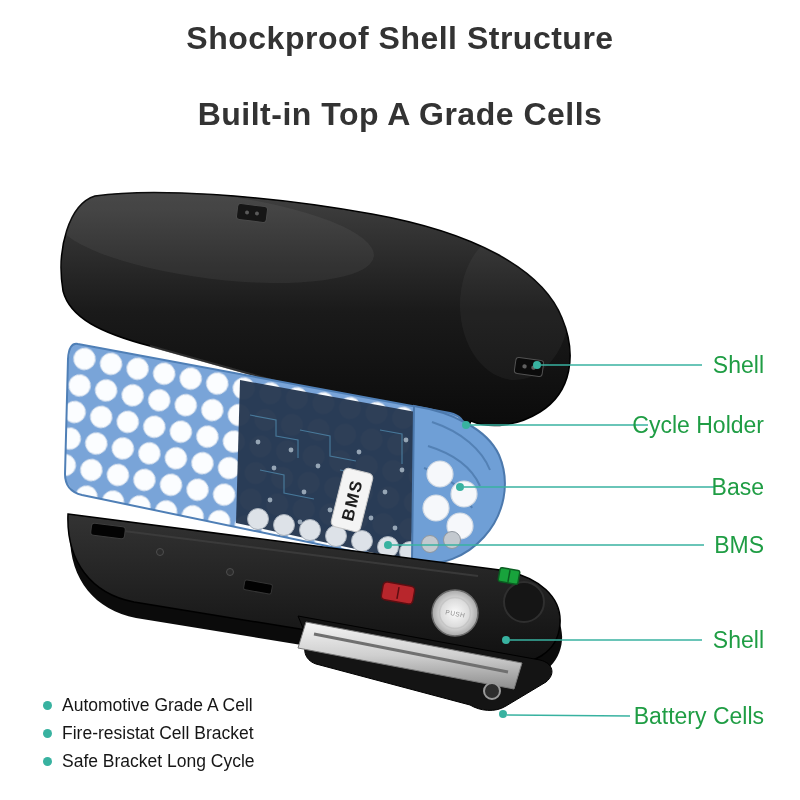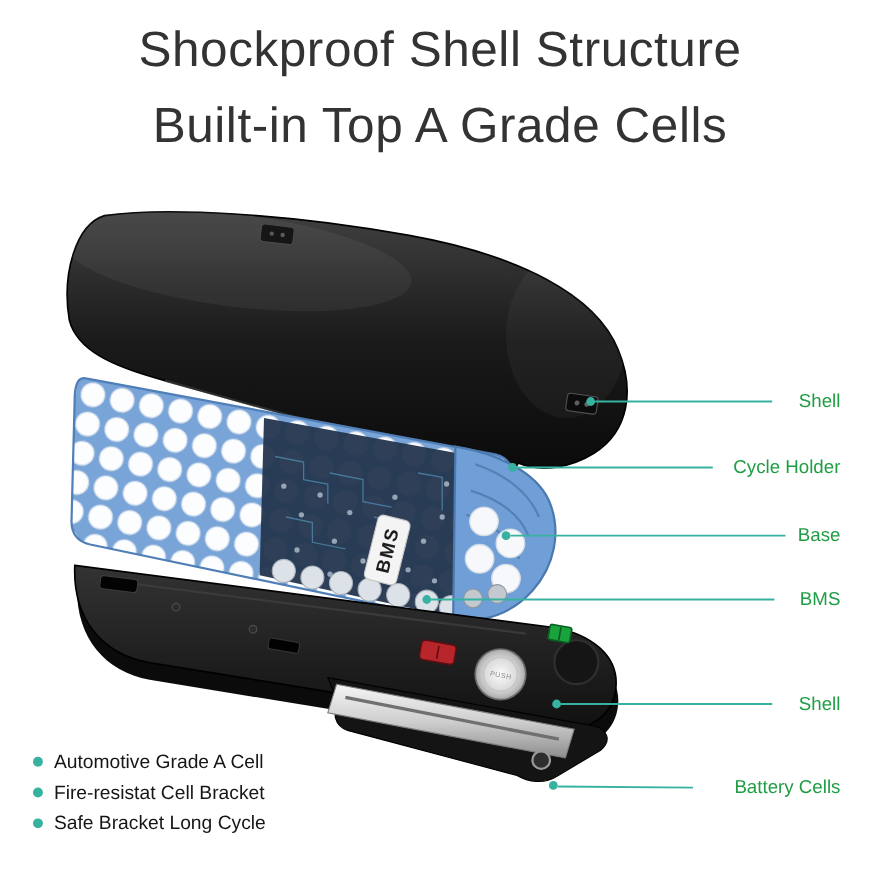--- a/index.html
+++ b/index.html
@@ -1,25 +1,25 @@
 <!DOCTYPE html>
 <html style="--label-green: #1f9d44; --line-teal: #38b2a0; --title-color: #333333;"><head>
 <meta charset="utf-8">
 <style>
   html,body{margin:0;padding:0;background:#ffffff;}
   .page{position:relative;width:800px;height:800px;overflow:hidden;background:#fff;
         font-family:"Liberation Sans",sans-serif;}
   .title{position:absolute;top:22px;left:0;width:100%;text-align:center;
          color:var(--title-color,#333333);}
-  .title-line{font-size:45px;font-weight:normal;line-height:1;letter-spacing:0.5px;}
-  .title-line + .title-line{margin-top:24px;text-align:center;}
+  .title-line{font-size:32px;font-weight:bold;line-height:1;letter-spacing:0.5px;}
+  .title-line + .title-line{margin-top:44px;text-align:center;}
   .diagram{position:absolute;left:0;top:0;width:800px;height:800px;}
   .callout-label{position:absolute;right:36px;transform:translateY(-50%);
-                 font-size:17px;color:var(--label-green,#1f9d44);white-space:nowrap;}
-  .bullets{position:absolute;left:28px;top:676px;list-style:none;margin:2px;padding:0;}
+                 font-size:23px;color:var(--label-green,#1f9d44);white-space:nowrap;}
+  .bullets{position:absolute;left:28px;top:676px;list-style:none;margin:15px;padding:0;}
   .bullet-row{display:flex;align-items:center;gap:10px;height:28px;}
   .dot{width:9px;height:9px;border-radius:50%;background:var(--line-teal,#38b2a0);flex:0 0 auto;}
   .bullet-text{font-size:17.5px;color:#161616;}
 </style>
 </head>
 <body>
 
 <div class="page">
 
   <div class="title">

